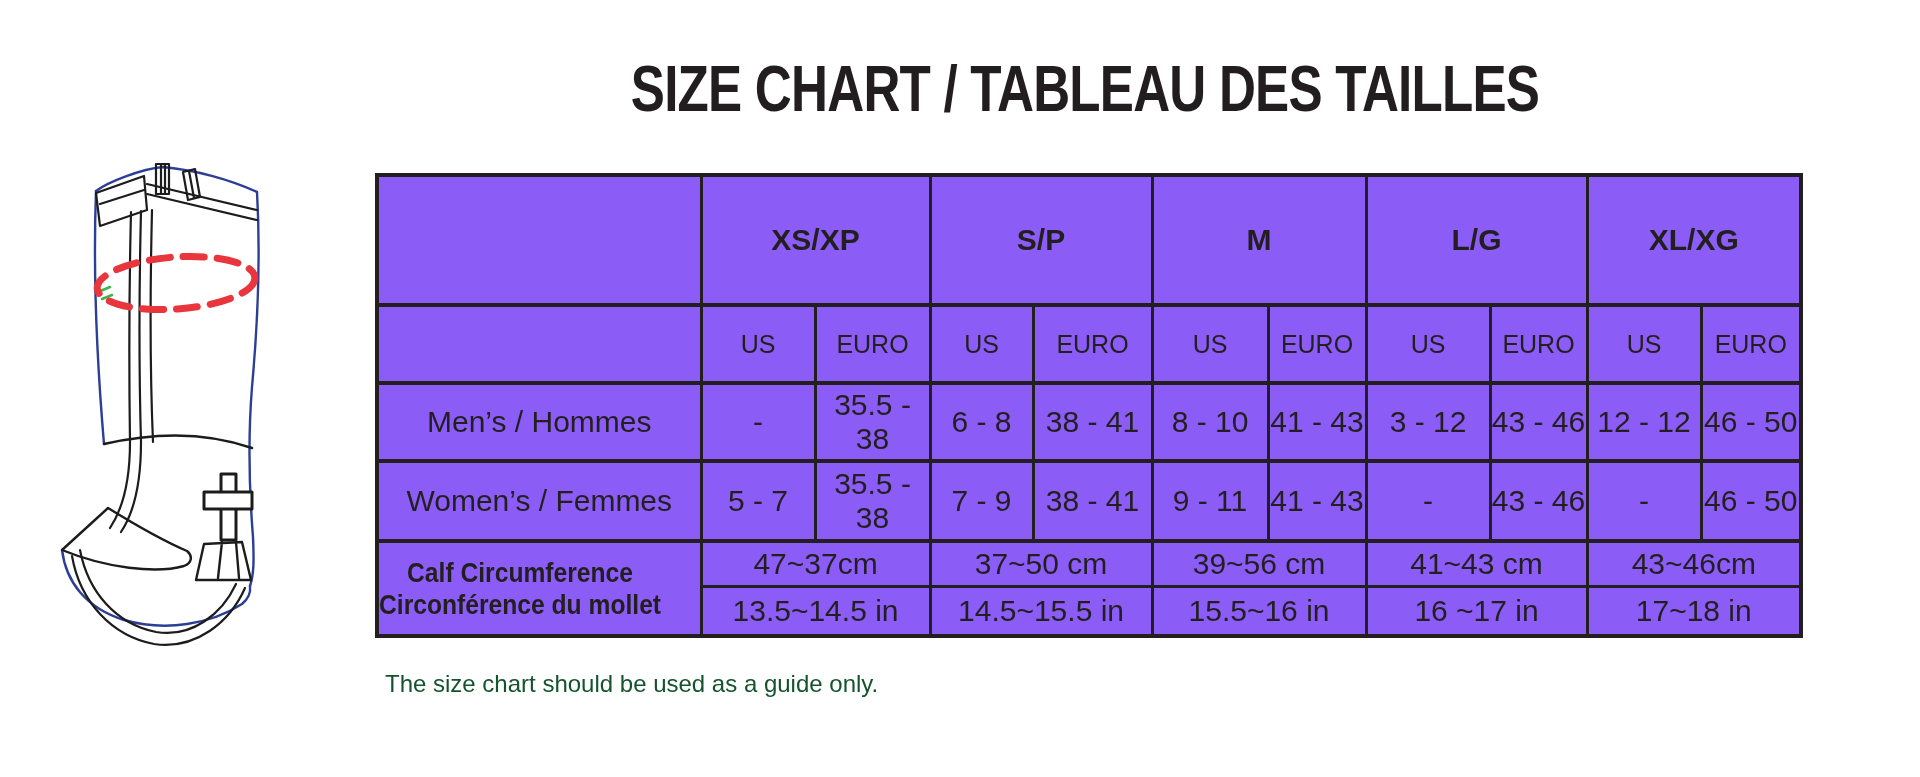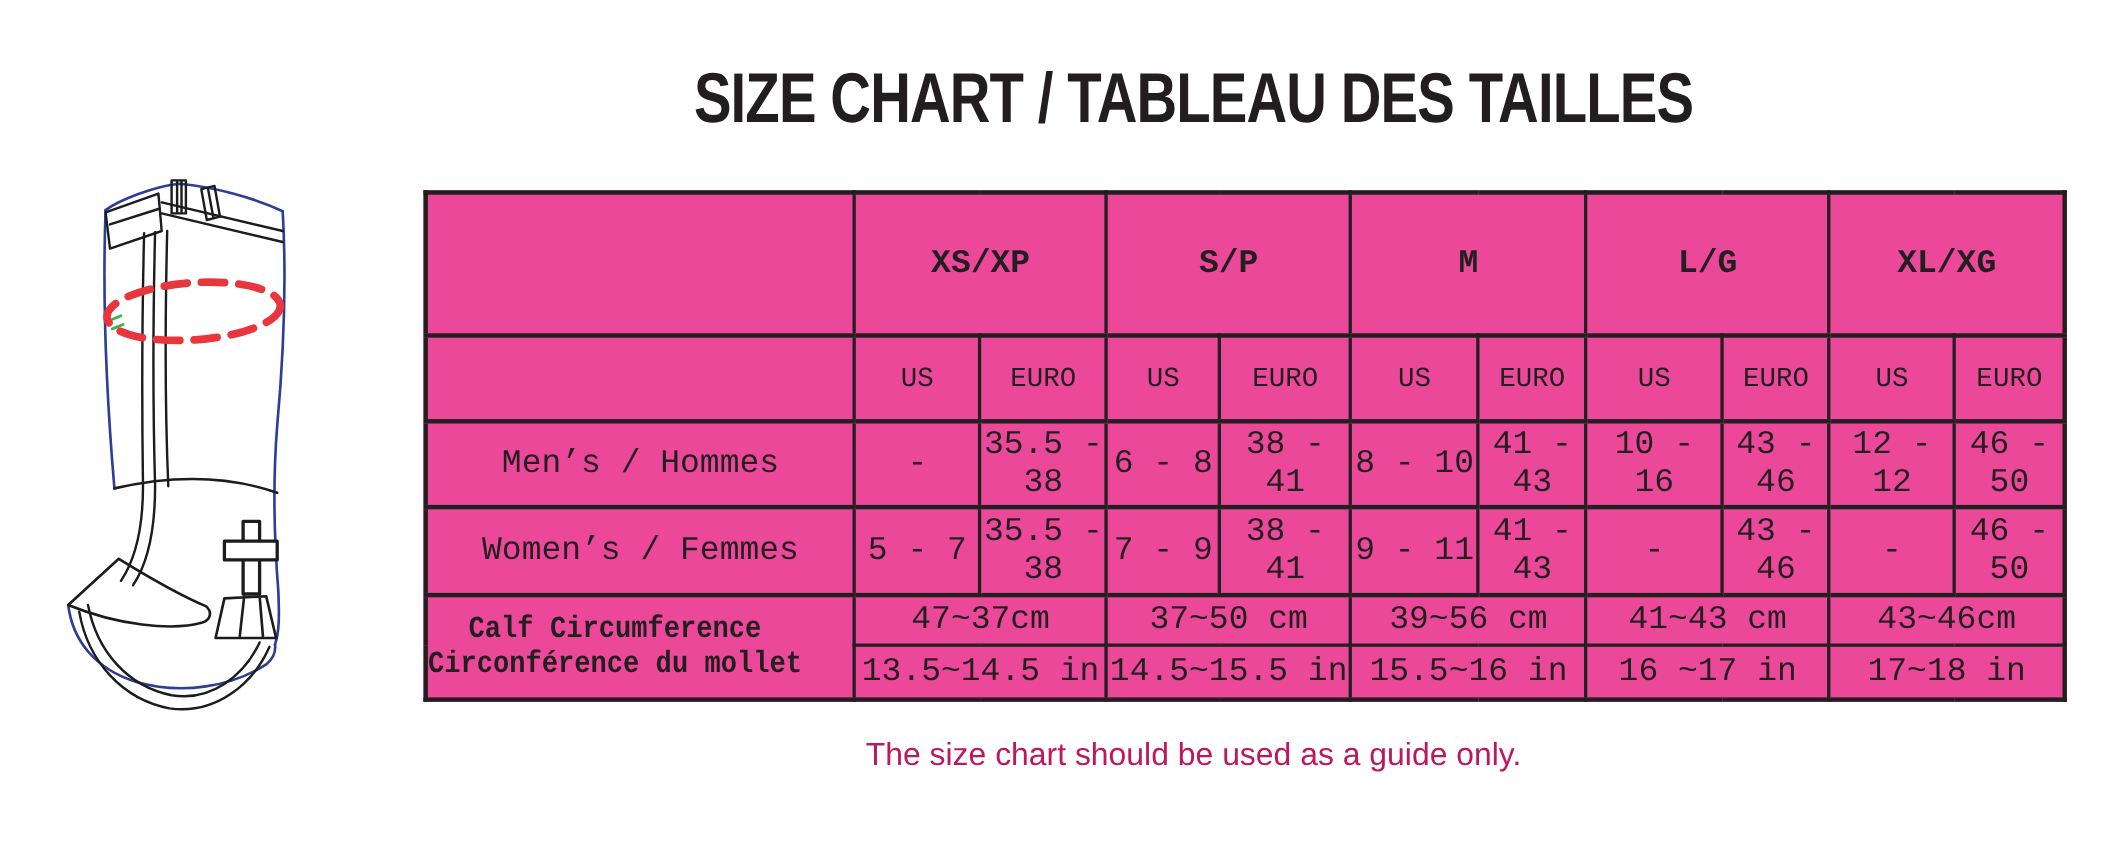--- a/index.html
+++ b/index.html
@@ -7,22 +7,22 @@
     width:1920px;height:777px;position:relative;overflow:hidden;
     font-family:"Liberation Sans","DejaVu Sans",sans-serif;color:#231f20;
   }
   .title{
     position:absolute;left:385px;top:56px;width:1400px;text-align:center;
     font-size:64px;font-weight:bold;letter-spacing:-1px;white-space:nowrap;
     transform:scaleX(0.80);transform-origin:center;line-height:1.05;color:#221e1f;
   }
   .boot-wrap{position:absolute;left:46px;top:152px;width:230px;height:510px;}
   table.size-table{
-    position:absolute;left:385px;top:173px;border-collapse:collapse;
-    table-layout:fixed;background:#ec4899;border:4px solid #231f20;font-family:Liberation Mono, monospace;
+    position:absolute;left:375px;top:173px;border-collapse:collapse;
+    table-layout:fixed;background:#8b5cf6;border:4px solid #231f20;
   }
   table.size-table td{
     border:3px solid #231f20;text-align:center;vertical-align:middle;
     padding:0;font-size:30px;color:#231f20;overflow:hidden;
   }
   tr.row-sizes td{height:126px;border-bottom-width:4px;}
   tr.row-sub td{height:74px;border-bottom-width:4px;font-size:25px;}
   tr.row-men td{height:74px;border-bottom-width:4px;}
   tr.row-women td{height:76px;border-bottom-width:4px;}
   tr.row-cm td{height:42px;}
@@ -32,22 +32,22 @@
   td.small-val{font-size:24px;}
   td.red-label{
     text-align:left;padding-left:7px;color:#e8262c;font-weight:bold;
     vertical-align:middle;
   }
   td.red-label div{
     font-size:28px;line-height:32px;white-space:nowrap;
     transform:scaleX(0.88);transform-origin:left center;
   }
   .footer{
-    position:absolute;left:385px;top:670px;width:1400px;text-align:center;
-    font-size:29px;color:#be185d;
+    position:absolute;left:385px;top:670px;width:1400px;
+    font-size:24px;color:#14532d;
   }
 </style>
 </head>
 <body>
 
 <div class="title">SIZE CHART / TABLEAU DES TAILLES</div>
 
 <div class="boot-wrap">
   <svg width="230" height="510" viewBox="0 0 230 510">
     <g fill="none" stroke-linecap="round" stroke-linejoin="round">
@@ -124,21 +124,21 @@
     <td>EURO</td>
   </tr>
   <tr class="row-men">
     <td class="row-label">Men’s / Hommes</td>
     <td>-</td>
     <td class="small-val">35.5 - 38</td>
     <td>6 - 8</td>
     <td>38 - 41</td>
     <td>8 - 10</td>
     <td>41 - 43</td>
-    <td>10 - 16</td>
+    <td>3 - 12</td>
     <td>43 - 46</td>
     <td>12 - 12</td>
     <td>46 - 50</td>
   </tr>
   <tr class="row-women">
     <td class="row-label">Women’s / Femmes</td>
     <td>5 - 7</td>
     <td class="small-val">35.5 - 38</td>
     <td>7 - 9</td>
     <td>38 - 41</td>

